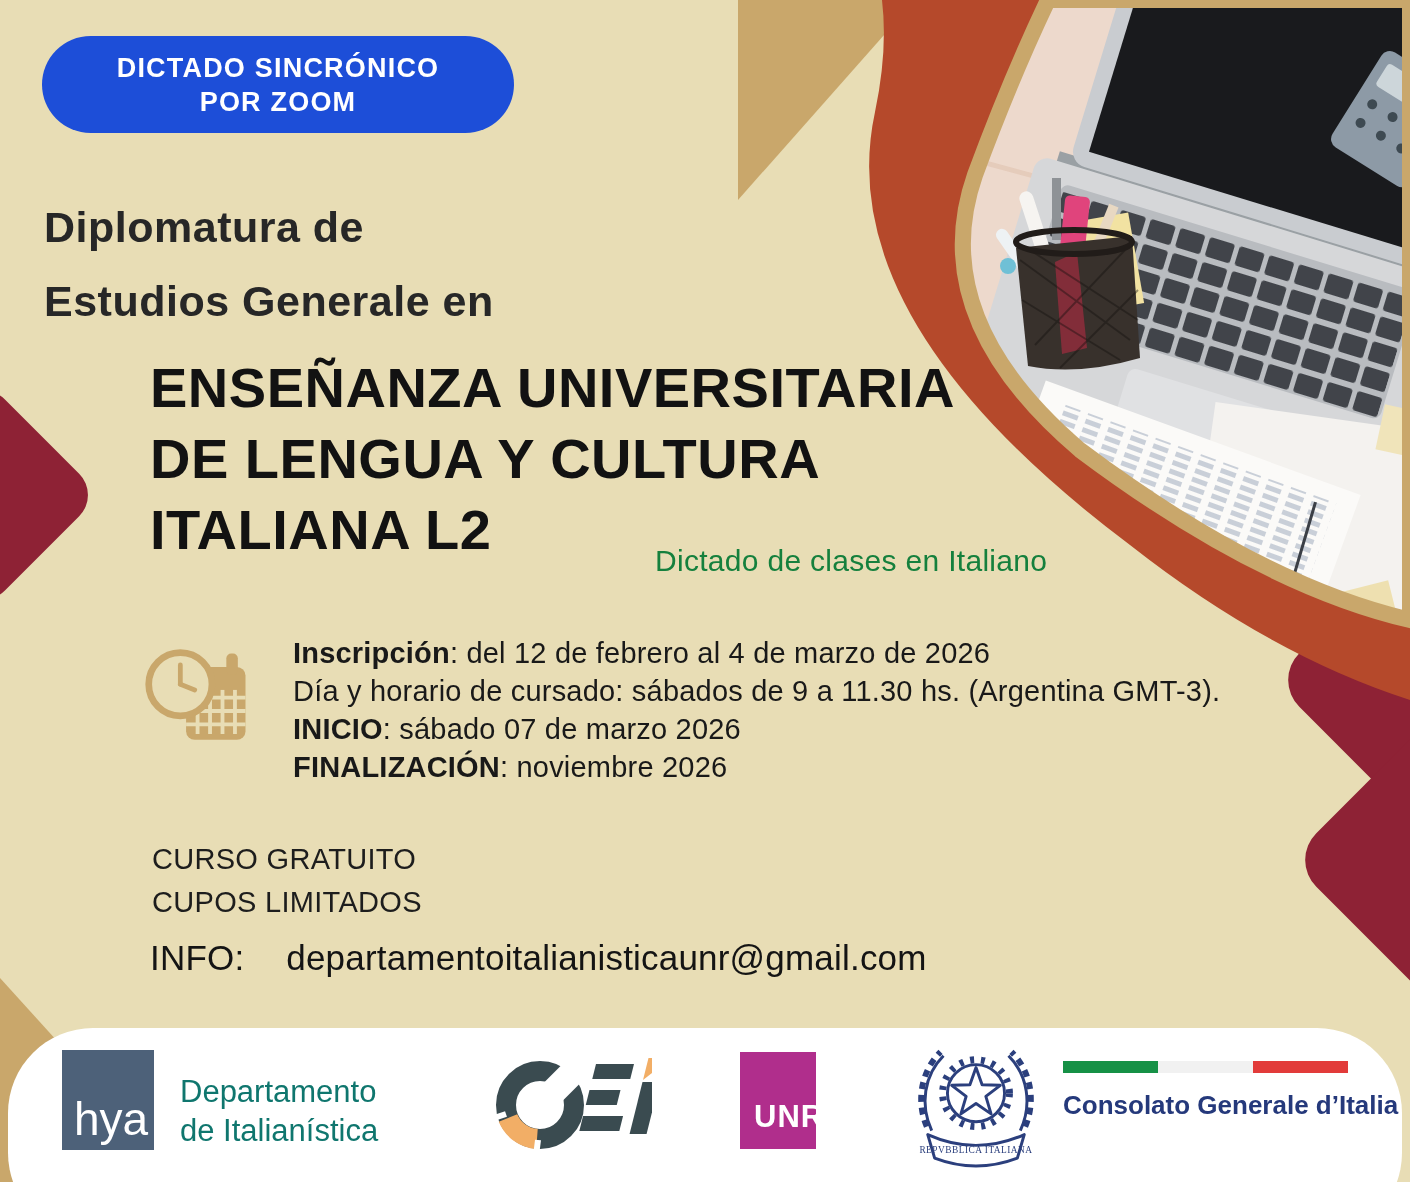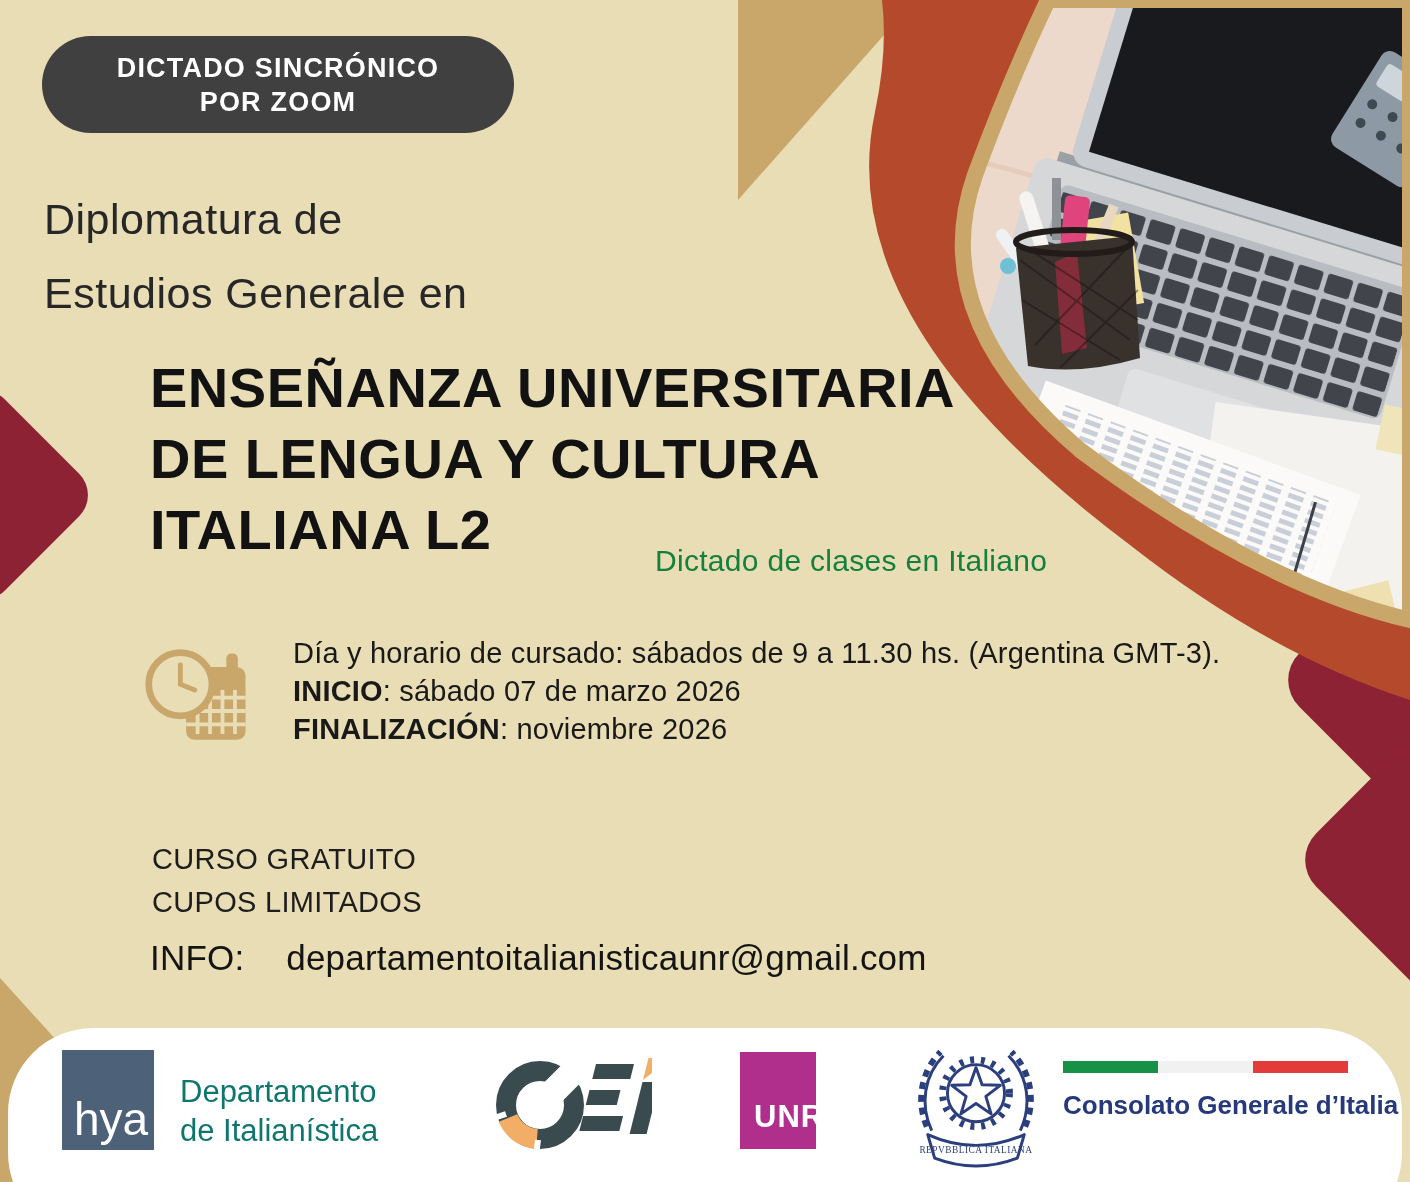--- a/index.html
+++ b/index.html
@@ -3,26 +3,26 @@
 <meta charset="utf-8">
 <style>
   html,body{margin:0;padding:0;background:#555;}
   .canvas{
     position:relative;width:1410px;height:1182px;overflow:hidden;
     background:#e8ddb5;font-family:"Liberation Sans",sans-serif;
   }
   .deco{position:absolute;left:0;top:0;z-index:1;}
   .badge{
     position:absolute;left:42px;top:36px;width:472px;height:97px;z-index:2;
-    background:#404040;border-radius:50px;display:flex;flex-direction:column;
+    background:#1d4ed8;border-radius:50px;display:flex;flex-direction:column;
     align-items:center;justify-content:center;color:#fff;font-weight:700;
     font-size:27px;line-height:34px;letter-spacing:1.2px;text-align:center;
   }
-  .intro{position:absolute;left:44px;top:182px;z-index:2;color:#272727;
-    font-size:43px;line-height:74px;font-weight:400;letter-spacing:.5px;}
+  .intro{position:absolute;left:44px;top:190px;z-index:2;color:#272727;
+    font-size:43px;line-height:74px;font-weight:700;letter-spacing:.5px;}
   .title{position:absolute;left:150px;top:352px;z-index:2;color:#121212;
     font-size:56px;line-height:71px;font-weight:700;letter-spacing:.5px;}
   .subtitle{position:absolute;left:655px;top:544px;z-index:2;color:#15803d;
     font-size:30px;font-weight:400;letter-spacing:.3px;text-align:center;}
   .cal-icon{position:absolute;left:142px;top:642px;z-index:2;}
   .schedule{position:absolute;left:293px;top:634px;z-index:2;color:#191919;
     font-size:29px;line-height:38px;letter-spacing:.2px;}
   .schedule .b{font-weight:700;}
   .notes{position:absolute;left:152px;top:838px;z-index:2;color:#1d1d1d;
     font-size:29px;line-height:43px;letter-spacing:.3px;}
@@ -182,20 +182,23 @@
       <line x1="46" y1="86" x2="108" y2="86"></line>
     </g>
     <circle cx="40" cy="44" r="33" fill="#e8ddb5" stroke="#c9a76b" stroke-width="7"></circle>
     <g stroke="#c9a76b" stroke-width="5" stroke-linecap="round">
       <line x1="40" y1="44" x2="40" y2="24"></line>
         <line x1="40" y1="44" x2="55" y2="50"></line>
     </g>
   </svg>
 
   <div class="schedule">
+    <div>
+      <span class="b">Inscripción</span><span>: del 12 de febrero al 4 de marzo de 2026</span>
+    </div>
     <div>Día y horario de cursado: sábados de 9 a 11.30 hs. (Argentina GMT-3).</div>
     <div>
       <span class="b">INICIO</span><span>: sábado 07 de marzo 2026</span>
     </div>
     <div>
       <span class="b">FINALIZACIÓN</span><span>: noviembre 2026</span>
     </div>
   </div>
 
   <div class="notes">

